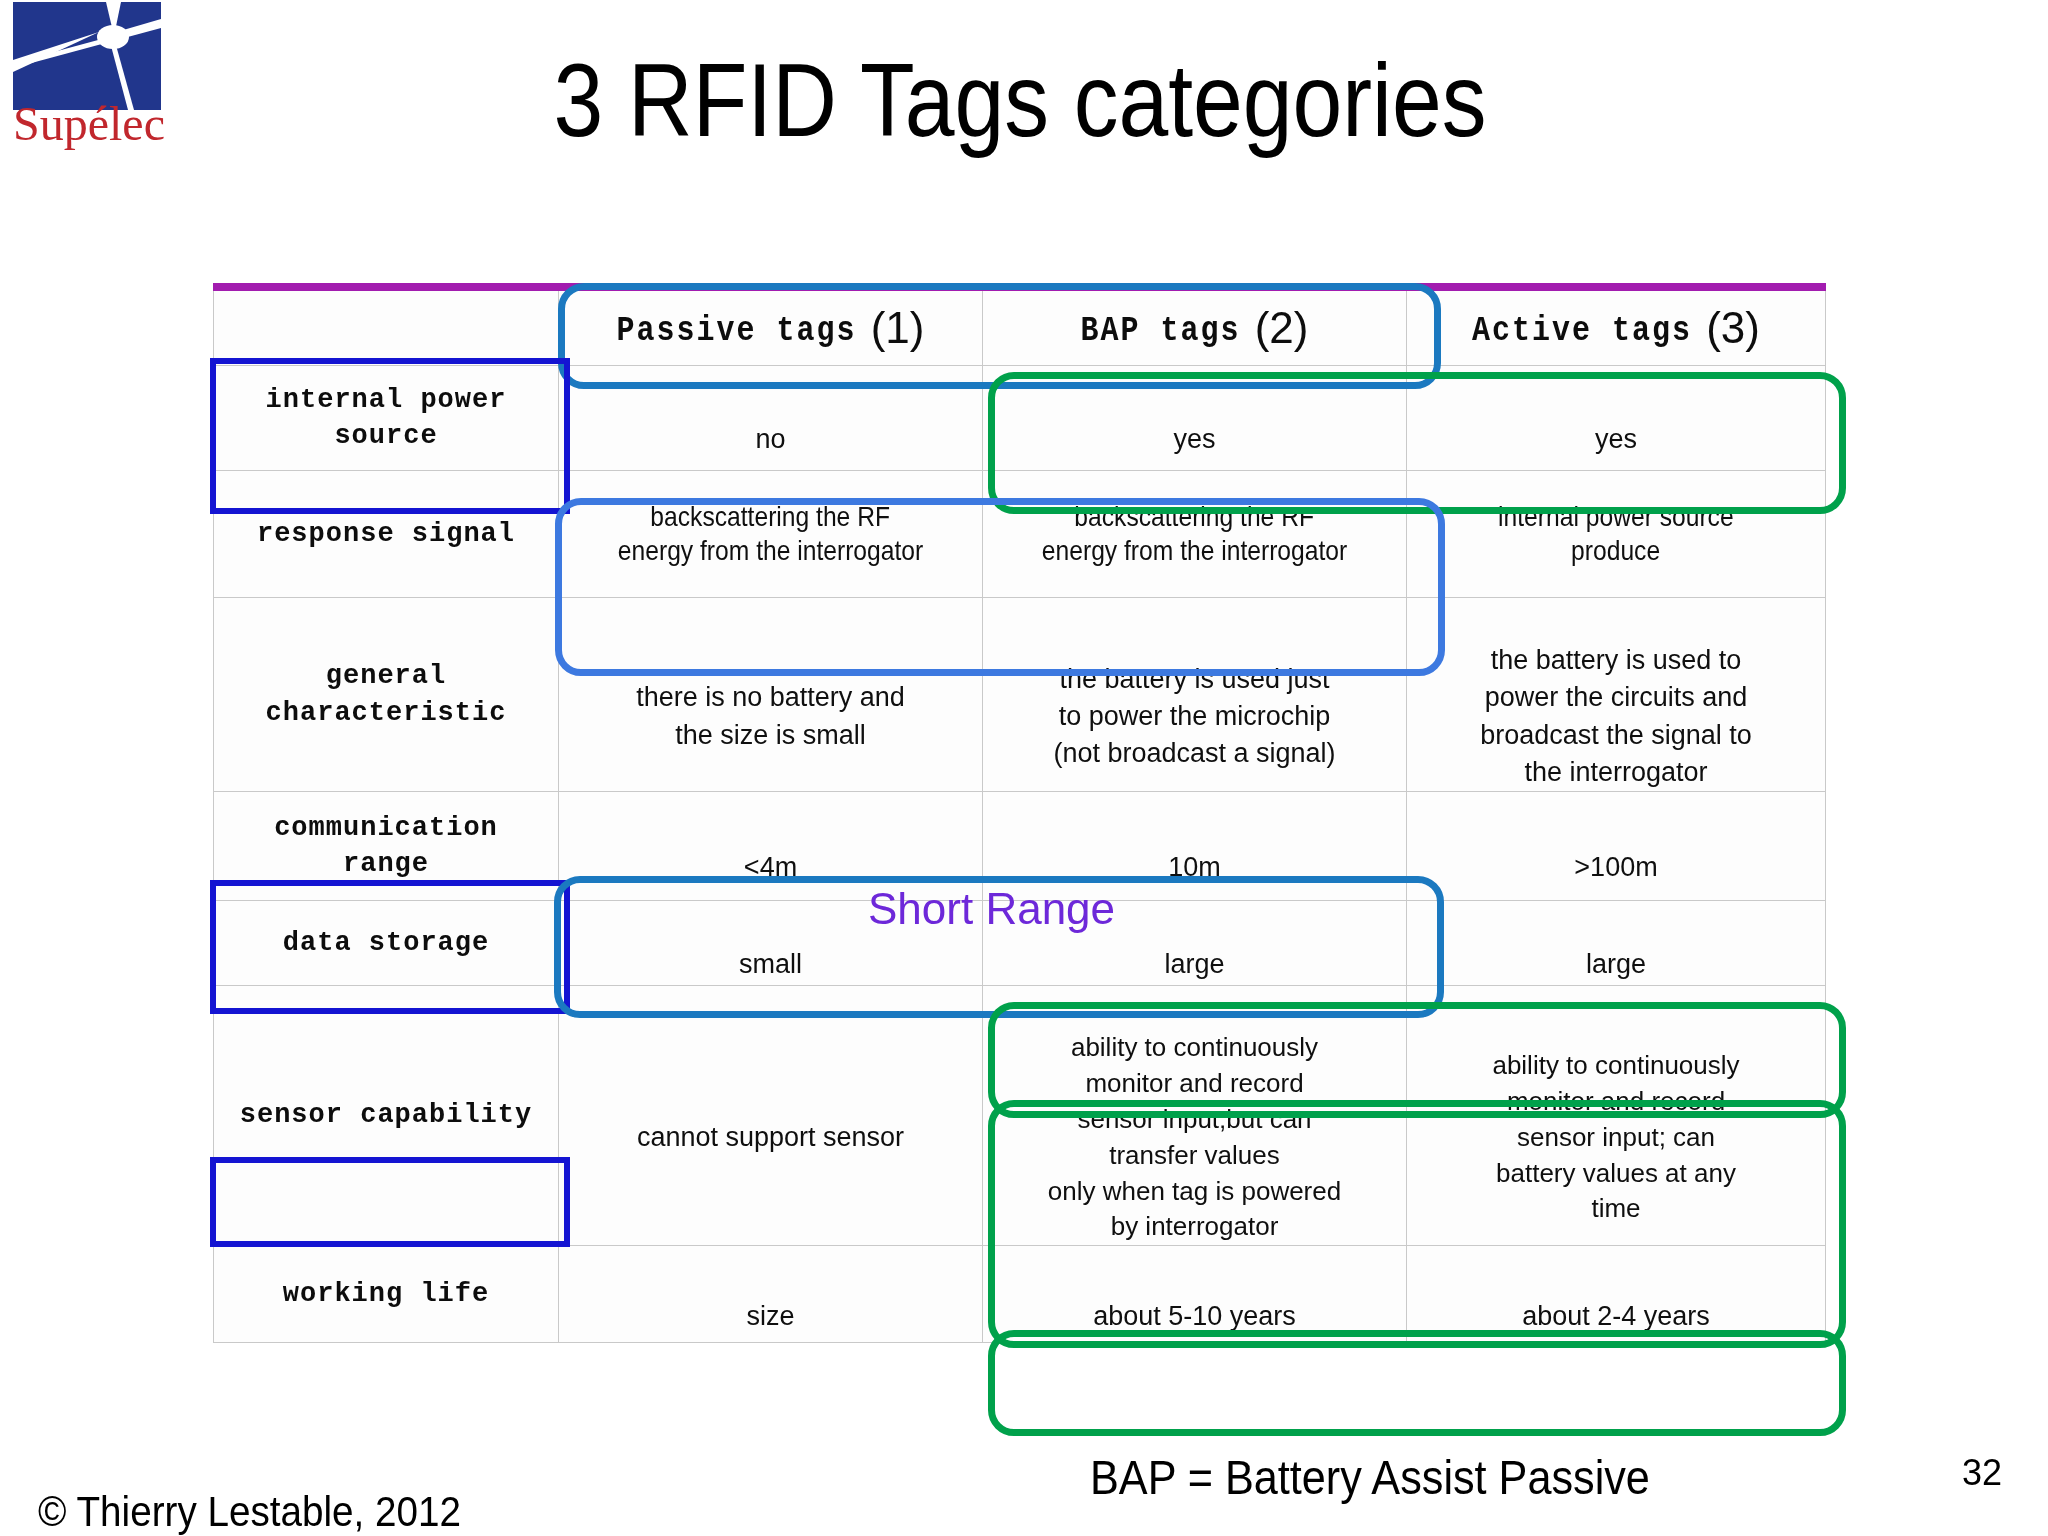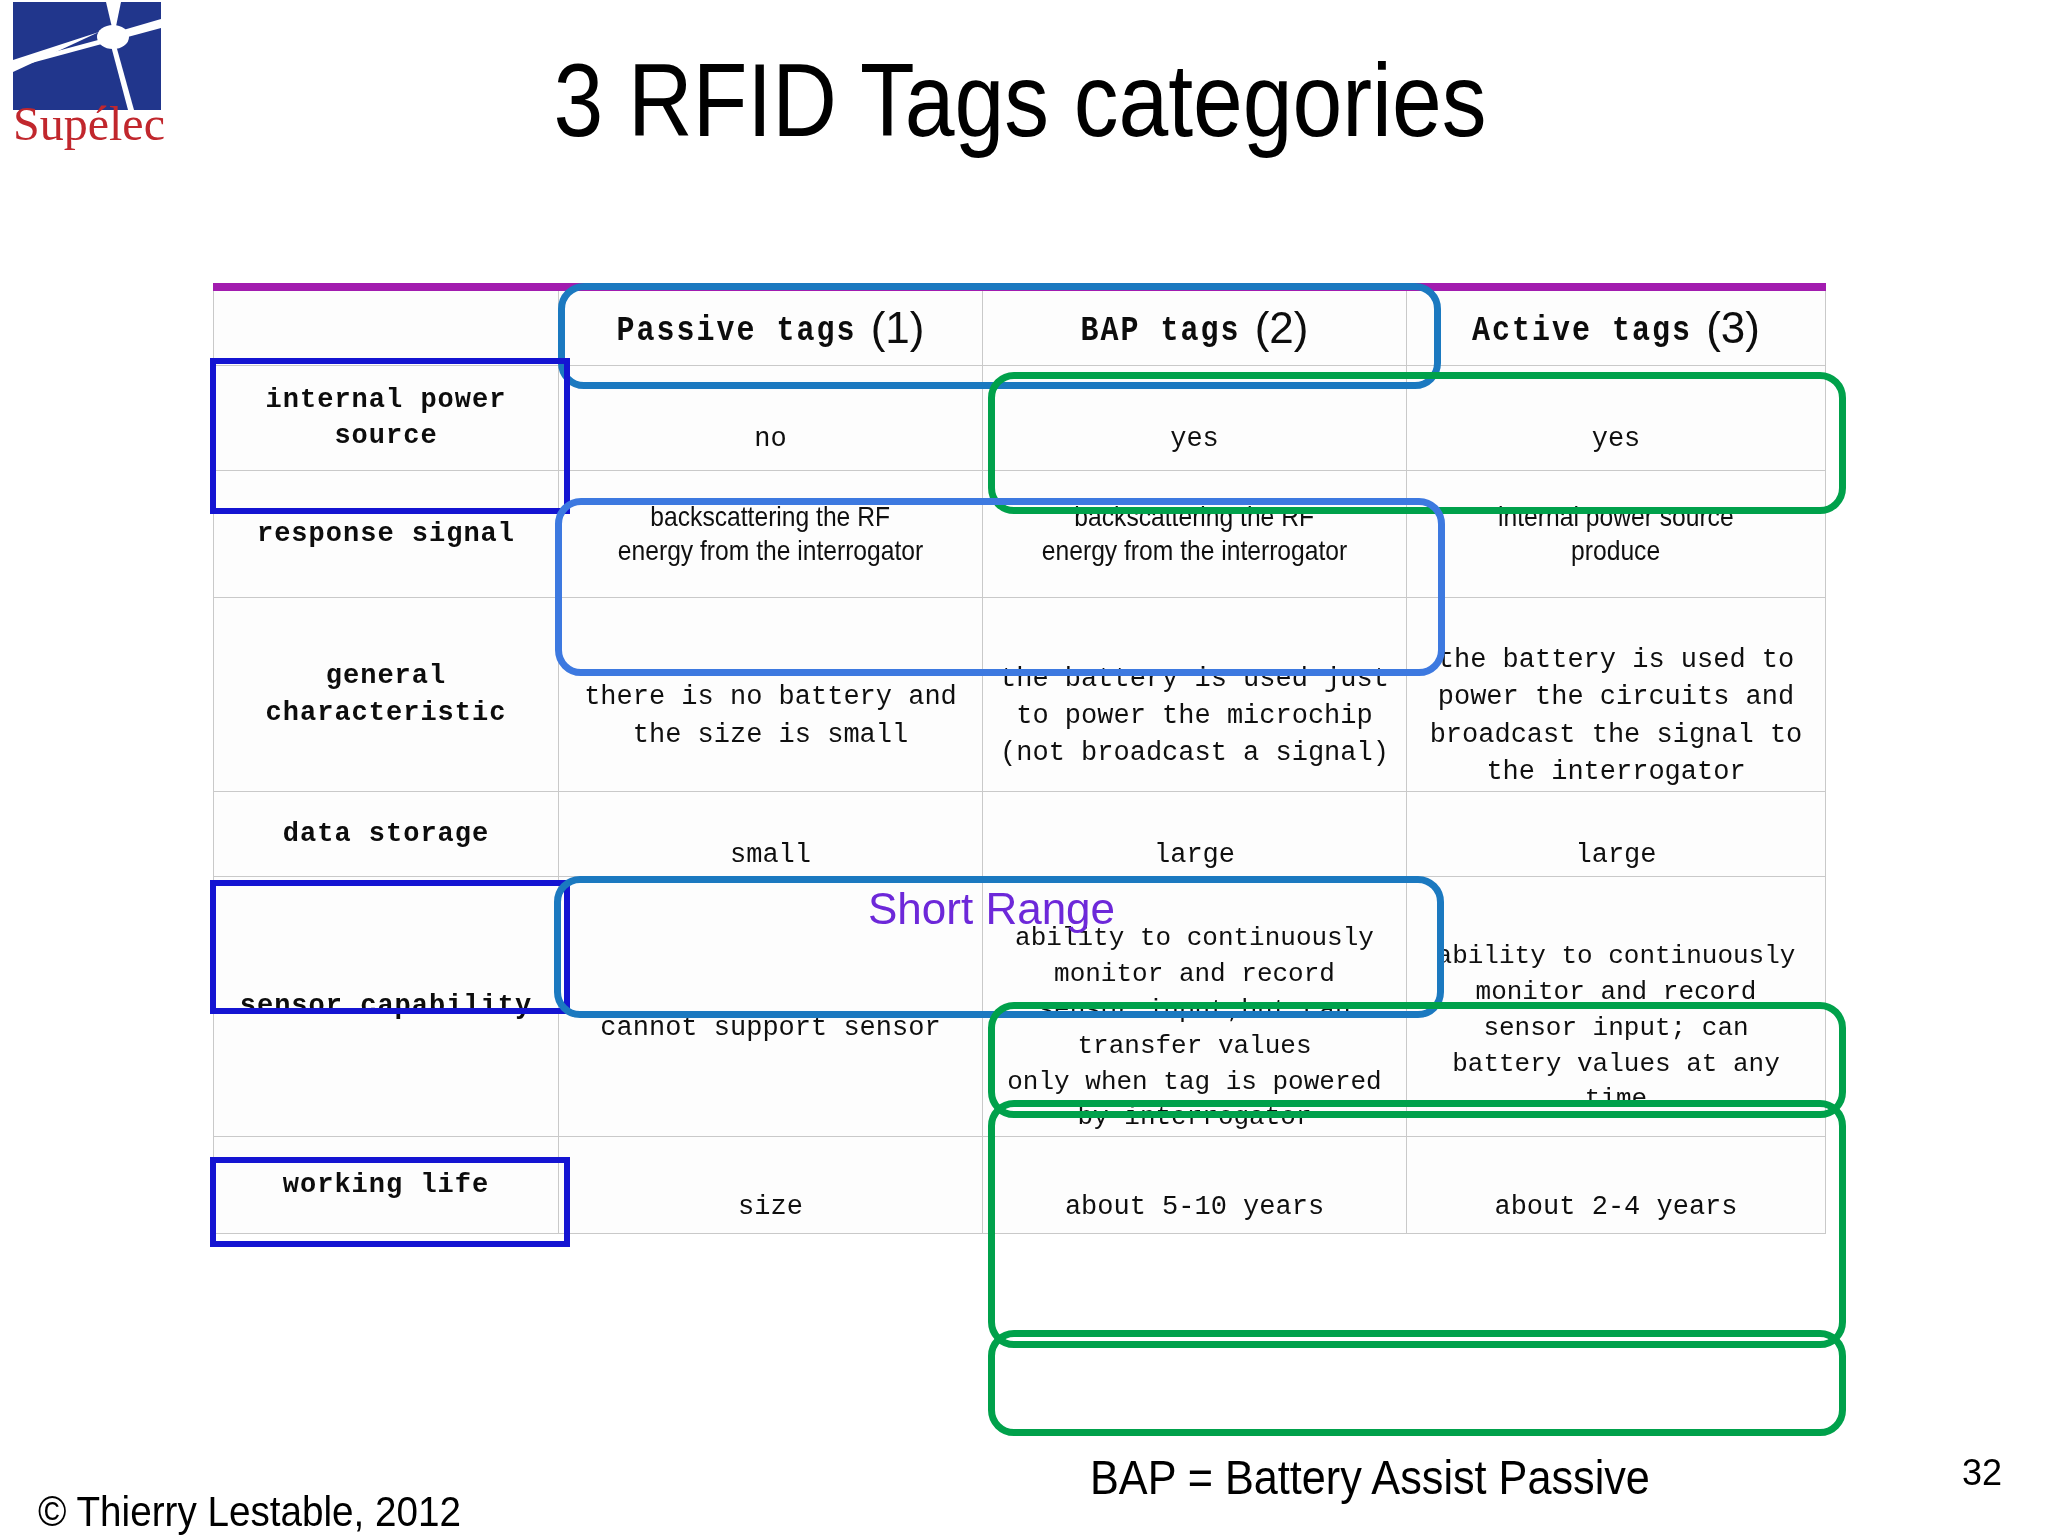--- a/index.html
+++ b/index.html
@@ -36,21 +36,21 @@
   
   .hdr td{height:74px;border-top:8px solid #a21caf;}
   .hdr .htxt{font-family:"Liberation Mono", monospace;font-weight:bold;
              font-size:30px;letter-spacing:2px;display:inline-block;
              transform:scaleY(1.15);transform-origin:50% 50%;}
   .hdr .num{font-family:"Liberation Sans", sans-serif;font-weight:normal;
             font-size:44px;letter-spacing:0;margin-left:14px;
             display:inline-block;vertical-align:-4px;transform:none;}
   .rowlabel{font-family:"Liberation Mono", monospace;font-weight:bold;
             font-size:27px;letter-spacing:1px;line-height:1.35;}
-  .mono{font-family:Liberation Mono, monospace;font-size:27px;
+  .mono{font-family:Liberation Sans, sans-serif;font-size:27px;
         letter-spacing:0px;line-height:1.38;color:#0f0f0f;margin-top:44px;}
   .mono.sm{font-size:26px;}
   .sans-narrow{font-family:"Liberation Sans", sans-serif;font-size:28px;
                line-height:1.22;color:#0f0f0f;
                display:inline-block;transform:scaleX(.88);
                transform-origin:50% 50%;white-space:nowrap;}
 
   .r-pow td{height:104px;}
   .r-resp td{height:126px;}
   .r-gen td{height:182px;}
@@ -183,20 +183,43 @@
           </td>
           <td>
             <div class="mono">
               <div>the battery is used to</div>
               <div>power the circuits and</div>
               <div>broadcast the signal to</div>
               <div>the interrogator</div>
             </div>
           </td>
         </tr>
+        <tr class="r-range">
+          <td>
+            <div class="rowlabel">
+              <div>communication</div>
+              <div>range</div>
+            </div>
+          </td>
+          <td>
+            <div class="mono">
+              <div>&lt;4m</div>
+            </div>
+          </td>
+          <td>
+            <div class="mono">
+              <div>10m</div>
+            </div>
+          </td>
+          <td>
+            <div class="mono">
+              <div>&gt;100m</div>
+            </div>
+          </td>
+        </tr>
         <tr class="r-store">
           <td>
             <div class="rowlabel">
               <div>data storage</div>
             </div>
           </td>
           <td>
             <div class="mono">
               <div>small</div>
             </div>

